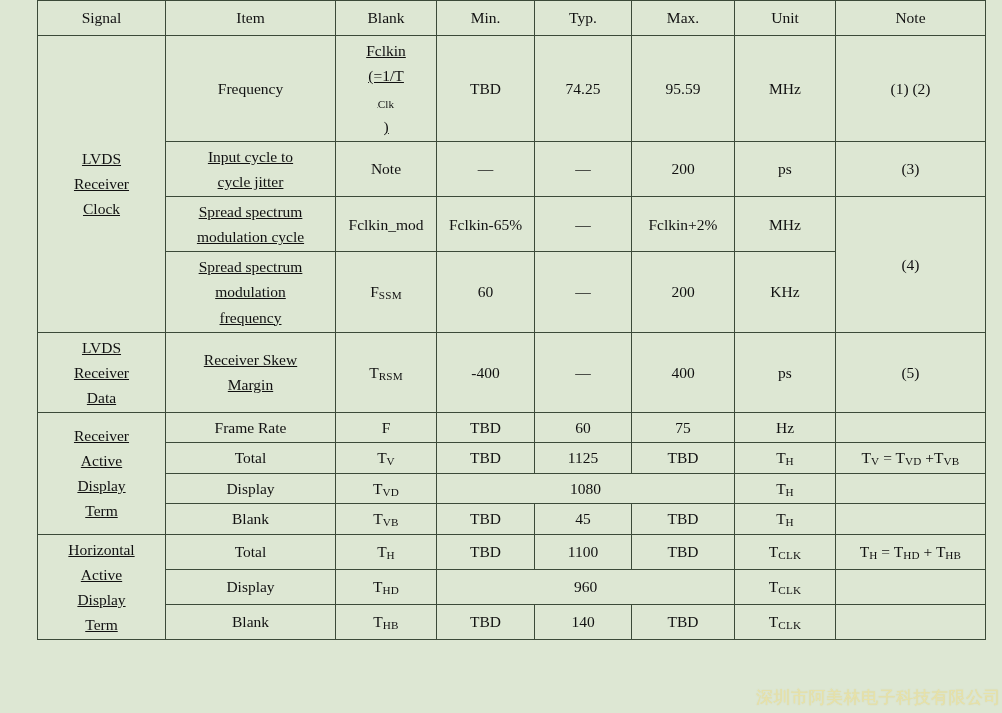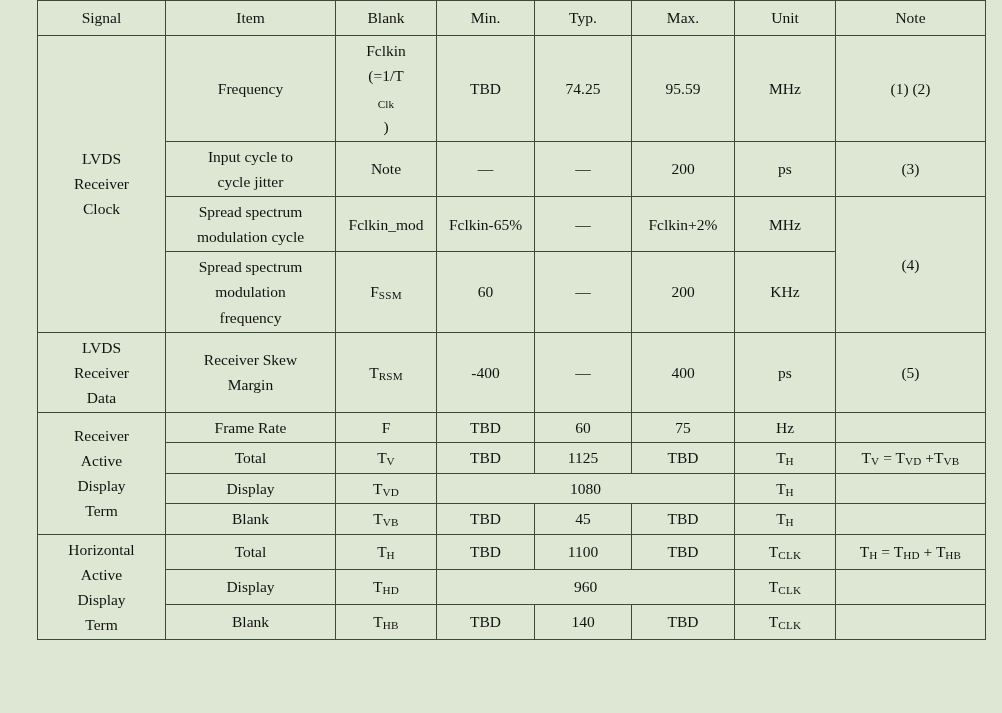--- a/index.html
+++ b/index.html
@@ -50,21 +50,21 @@
   col.c-signal { width: 128px; }
   col.c-item   { width: 170px; }
   col.c-symbol { width: 101px; }
   col.c-min    { width: 98px; }
   col.c-typ    { width: 97px; }
   col.c-max    { width: 103px; }
   col.c-unit   { width: 101px; }
   col.c-note   { width: 150px; }
 
   .stack { display: block; }
-  .stack span { display: block; }
+  .stack span { display: block; text-decoration: underline; }
 
   sub {
     font-size: 0.72em;
     vertical-align: -0.22em;
     letter-spacing: 0.2px;
   }
   .smallcap sub { font-variant: small-caps; text-align: center; }
 
   .hdr td { height: 30px; }
 
@@ -277,14 +277,15 @@
         <td>TBD</td>
         <td>140</td>
         <td>TBD</td>
         <td class="smallcap"><span>T</span><sub>CLK</sub></td>
         <td></td>
       </tr>
 
     </tbody>
   </table>
 
+  <div class="watermark">深圳市阿美林电子科技有限公司</div>
 
 </div>
 
 </body></html>

